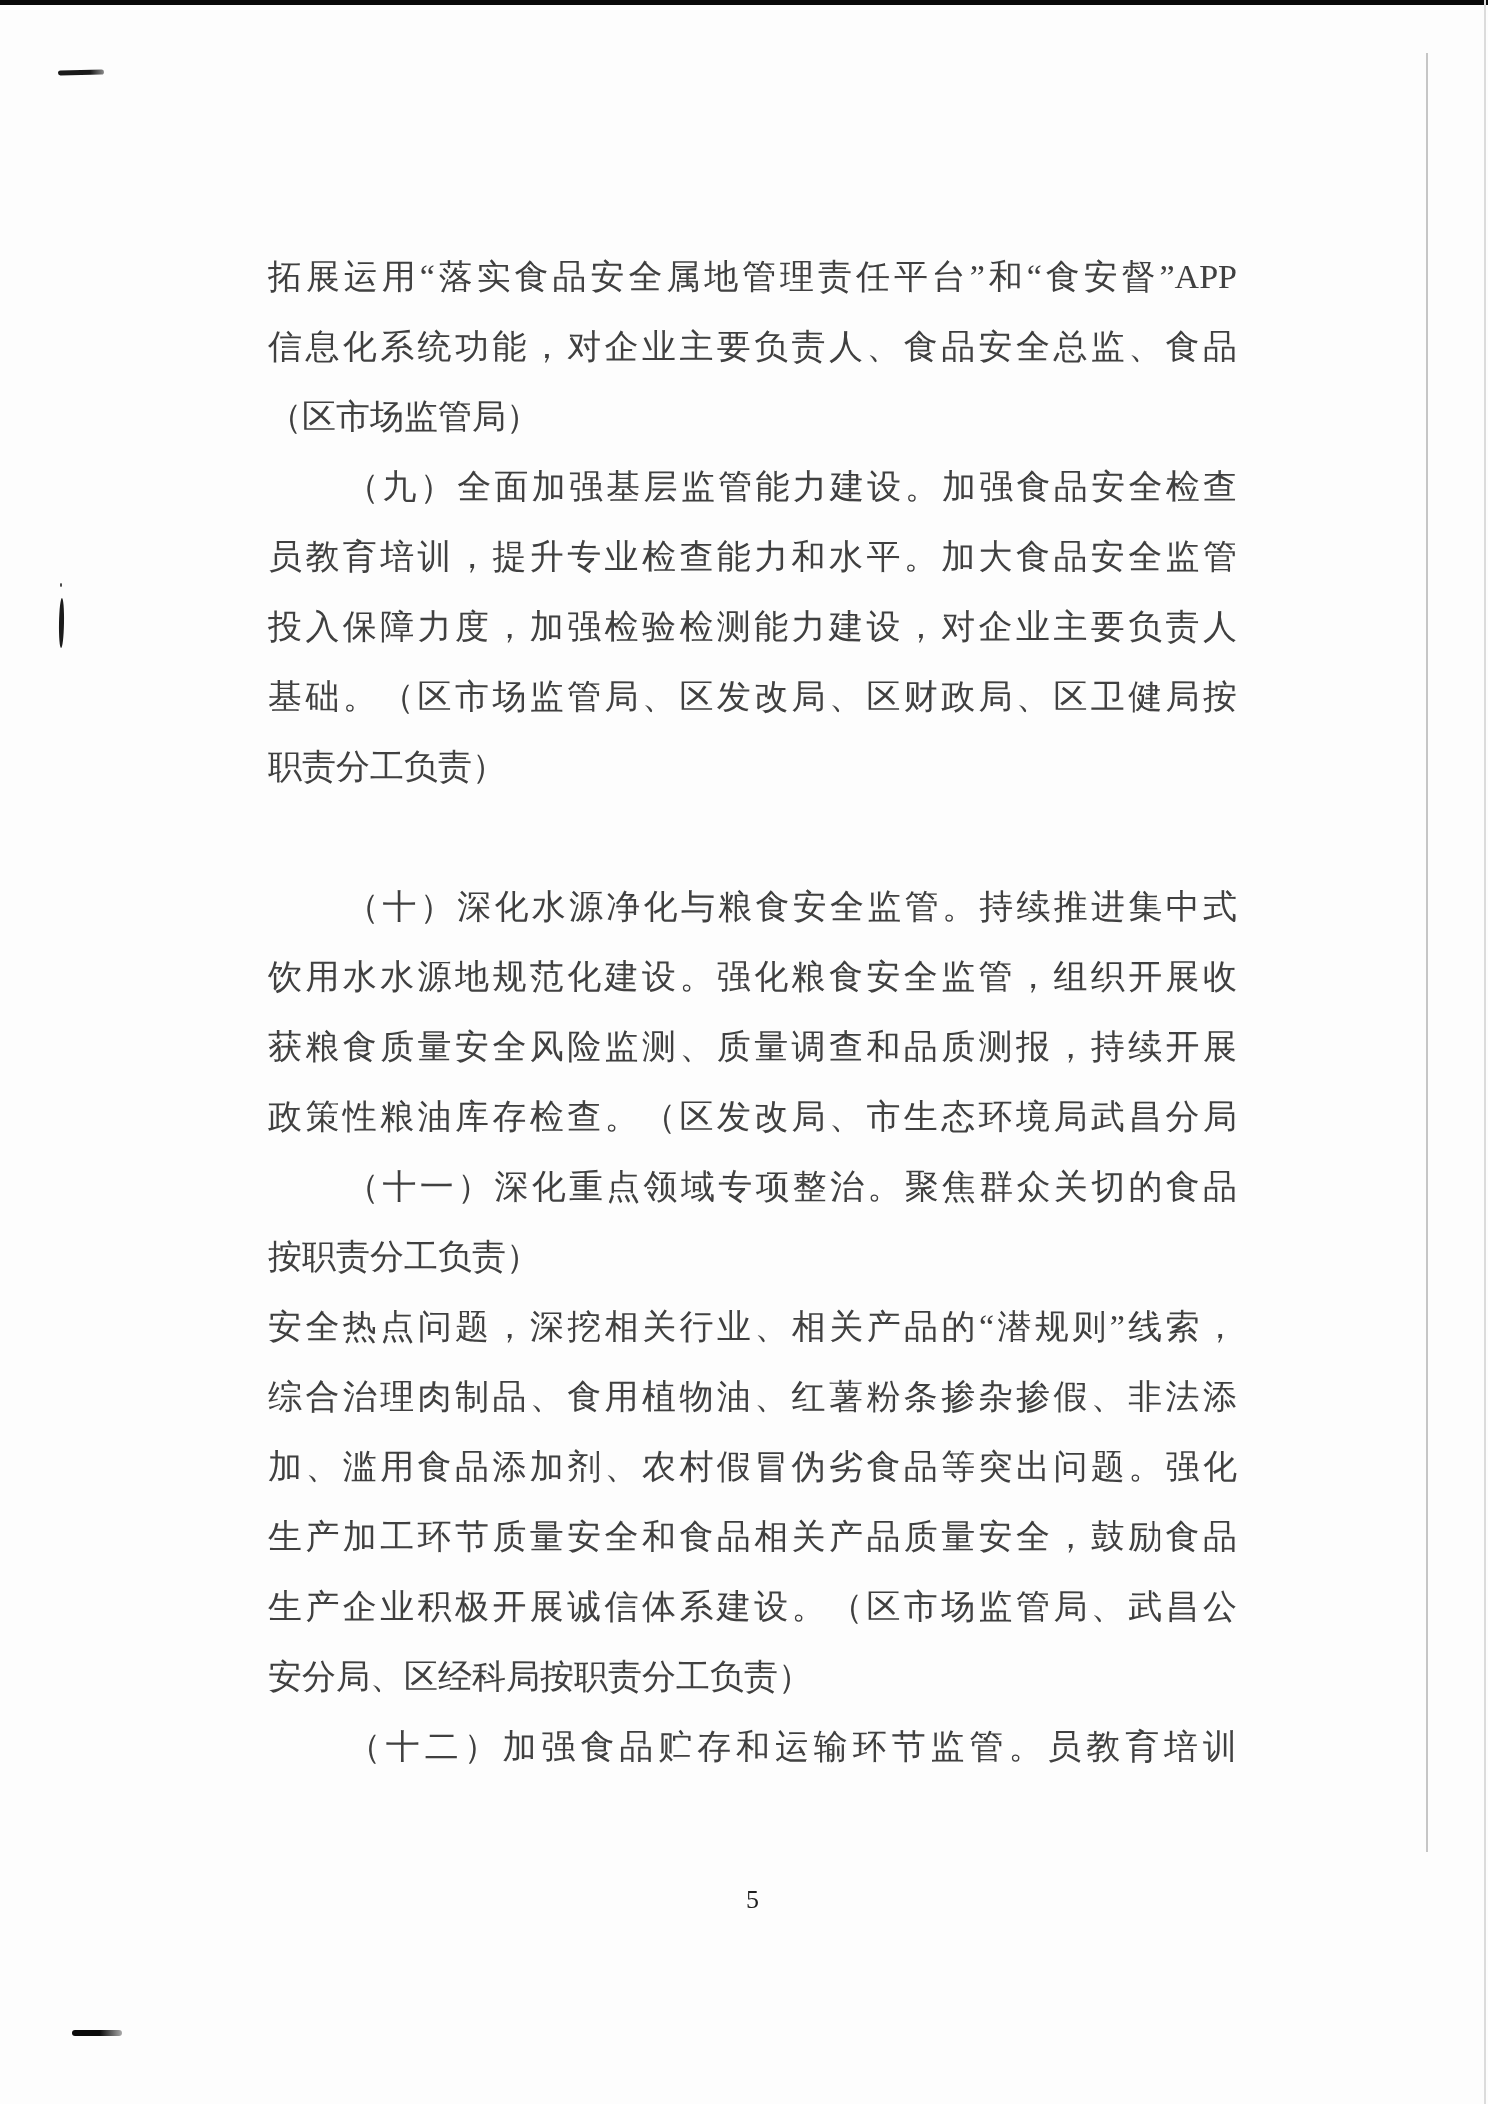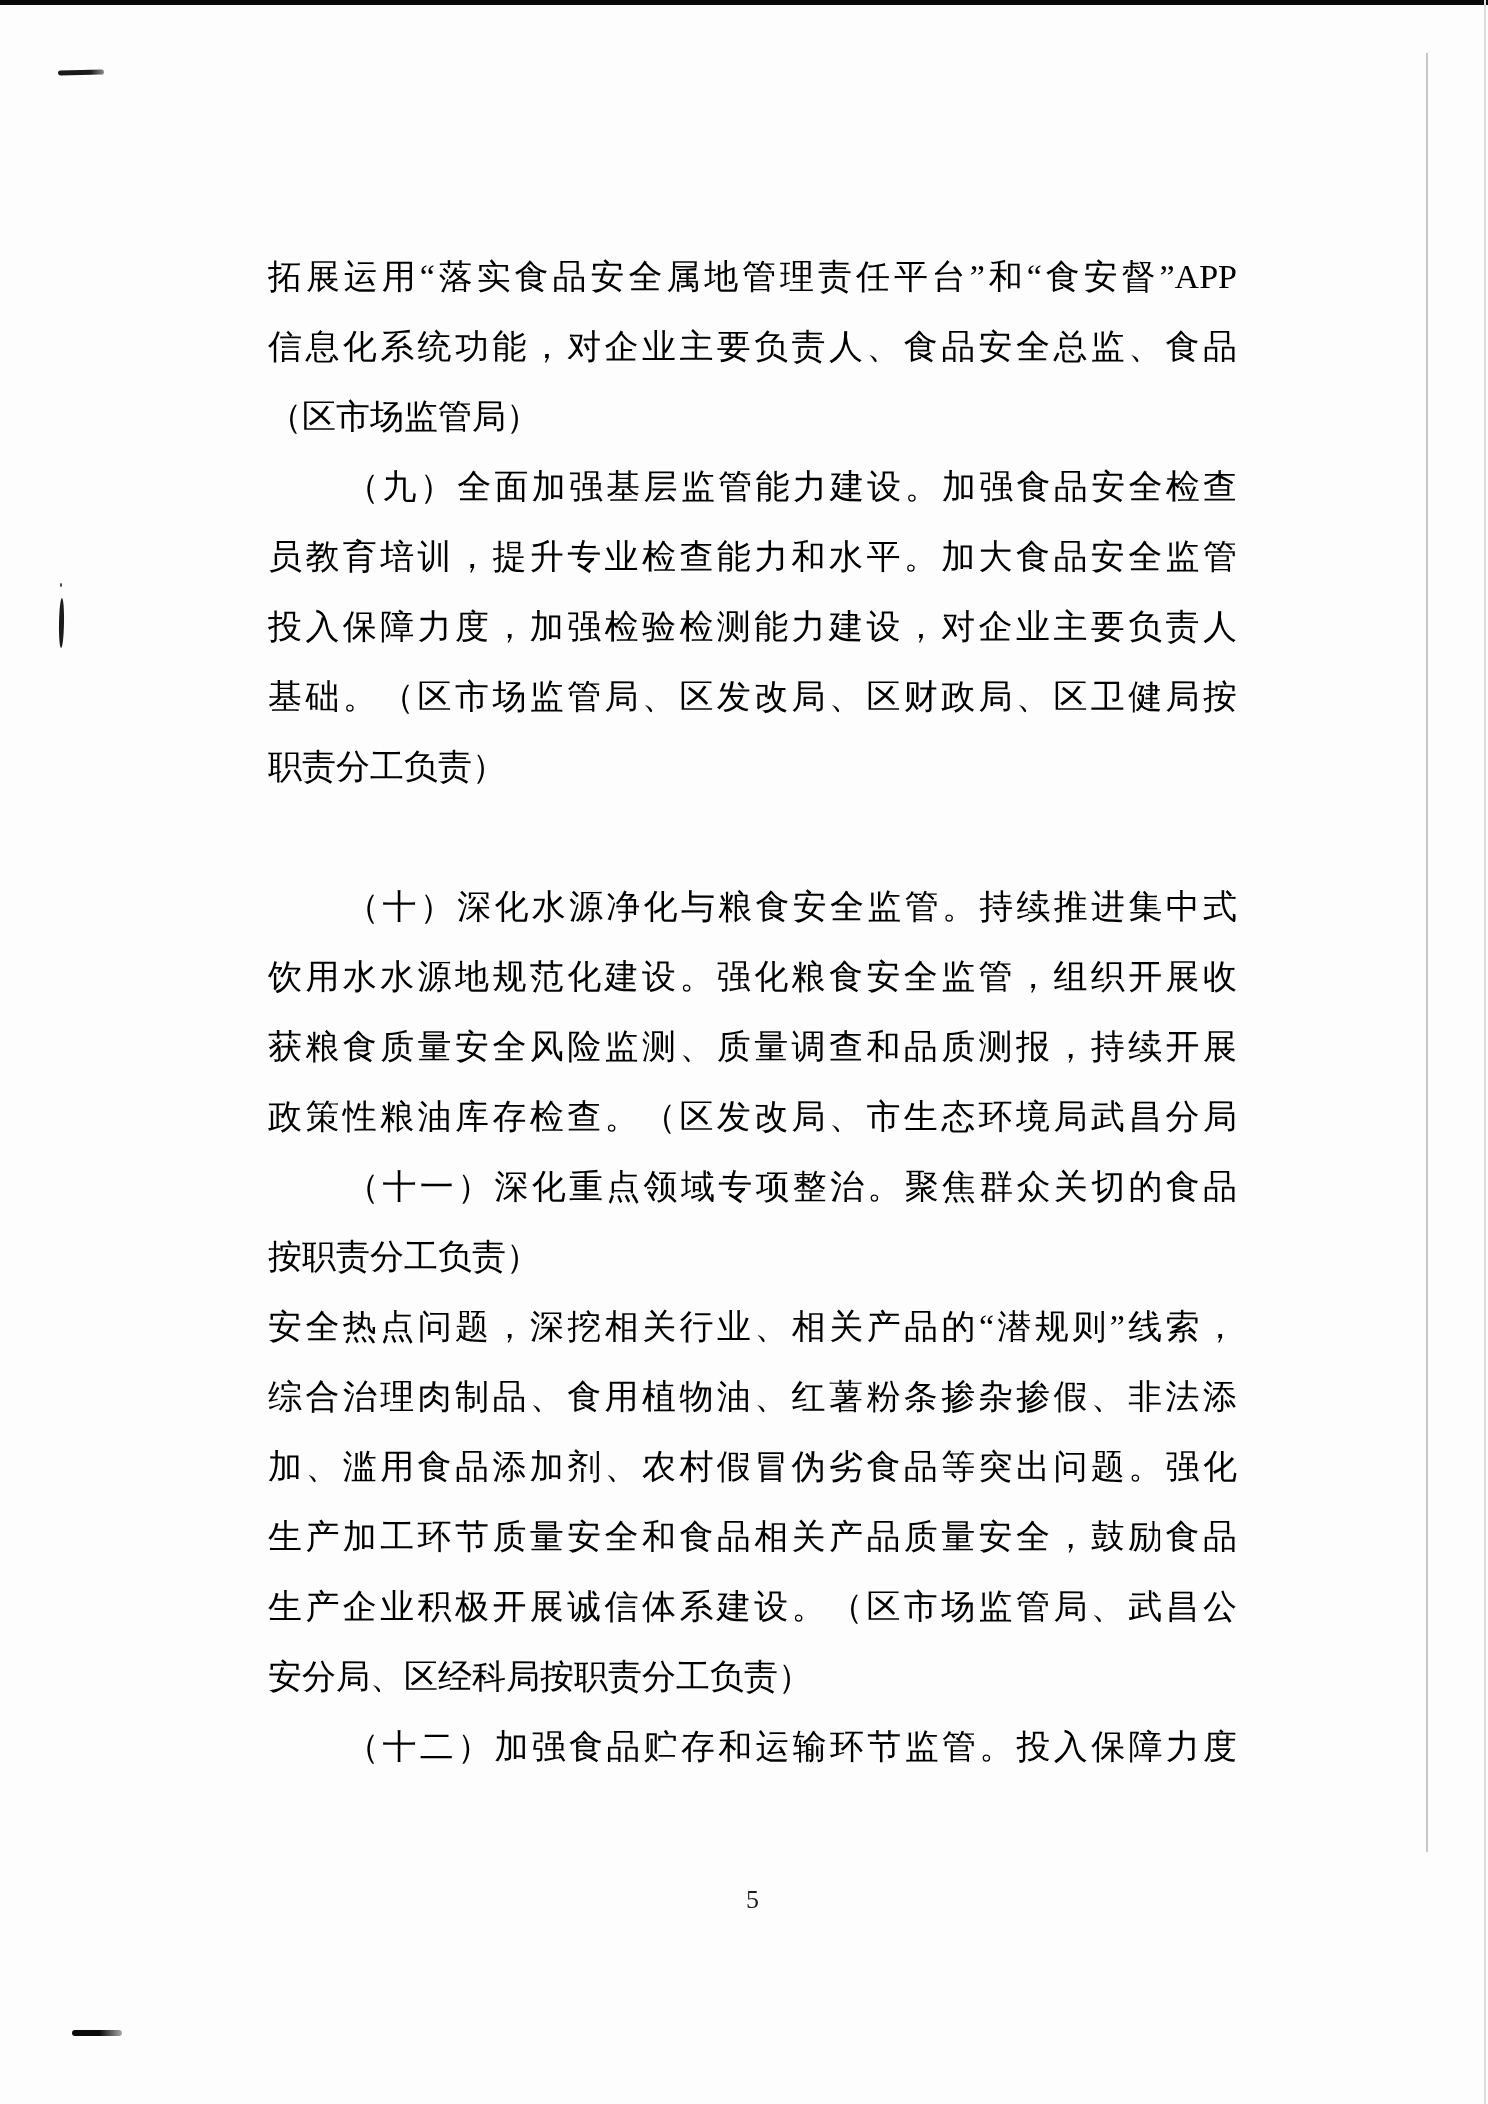--- a/index.html
+++ b/index.html
@@ -14,21 +14,21 @@
   .top-edge{position:absolute;left:0;top:0;width:1488px;height:5px;background:#0a0a0a;}
   .right-edge-line{position:absolute;left:1484px;top:0;width:2px;height:2104px;background:#dcdcdc;}
   .fold-line{position:absolute;left:1426px;top:53px;width:2px;height:1799px;background:#c6c6c6;}
   .mark-dash-top{position:absolute;left:58px;top:70px;width:46px;height:5px;background:linear-gradient(90deg,#1a1a1a 70%,#8a8a8a);border-radius:3px;transform:rotate(-1.5deg);}
   .mark-dash-bottom{position:absolute;left:72px;top:2030px;width:50px;height:6px;background:linear-gradient(90deg,#0a0a0a 55%,#aaaaaa);border-radius:3px;}
   .mark-ink{position:absolute;left:59px;top:598px;width:5px;height:50px;background:#1c1c1c;border-radius:50% / 50%;transform:rotate(1deg);}
   .mark-ink-dot{position:absolute;left:60px;top:583px;width:2px;height:4px;background:#3a3a3a;border-radius:50%;}
   
   .body{
     position:absolute;left:268px;top:242px;width:969px;
-    color:#000000;
+    color:#404040;
   }
   .ln{height:70px;line-height:70px;font-size:34px;overflow:hidden;white-space:normal;}
   .fill{text-align:justify;text-align-last:justify;}
   .ind{display:inline-block;width:74px;height:1px;vertical-align:baseline;}
   .b{font-weight:normal;}
   .pageno{
     position:absolute;left:268px;top:1882px;width:969px;
     text-align:center;font-size:26px;line-height:36px;color:#1f1f1f;
   }
 </style>
@@ -65,18 +65,18 @@
     <div class="ln fill"><span class="ind"></span><span class="seg b">（十一）深化重点领域专项整治。</span><span class="seg">聚焦群众关切的食品</span></div>
 
     <div class="ln"><span class="seg">按职责分工负责）</span></div>
     <div class="ln fill"><span class="seg">安全热点问题，深挖相关行业、相关产品的“潜规则”线索，</span></div>
     <div class="ln fill"><span class="seg">综合治理肉制品、食用植物油、红薯粉条掺杂掺假、非法添</span></div>
     <div class="ln fill"><span class="seg">加、滥用食品添加剂、农村假冒伪劣食品等突出问题。强化</span></div>
     <div class="ln fill"><span class="seg">生产加工环节质量安全和食品相关产品质量安全，鼓励食品</span></div>
     <div class="ln fill"><span class="seg">生产企业积极开展诚信体系建设。（区市场监管局、武昌公</span></div>
     <div class="ln"><span class="seg">安分局、区经科局按职责分工负责）</span></div>
 
-    <div class="ln fill"><span class="ind"></span><span class="seg b">（十二）加强食品贮存和运输环节监管。</span><span class="seg">投入保障力度</span></div>
+    <div class="ln fill"><span class="ind"></span><span class="seg b">（十二）加强食品贮存和运输环节监管。</span><span class="seg">员教育培训</span></div>
   </div>
 
   <div class="pageno">5</div>
 
 </div>
 
 </body></html>

